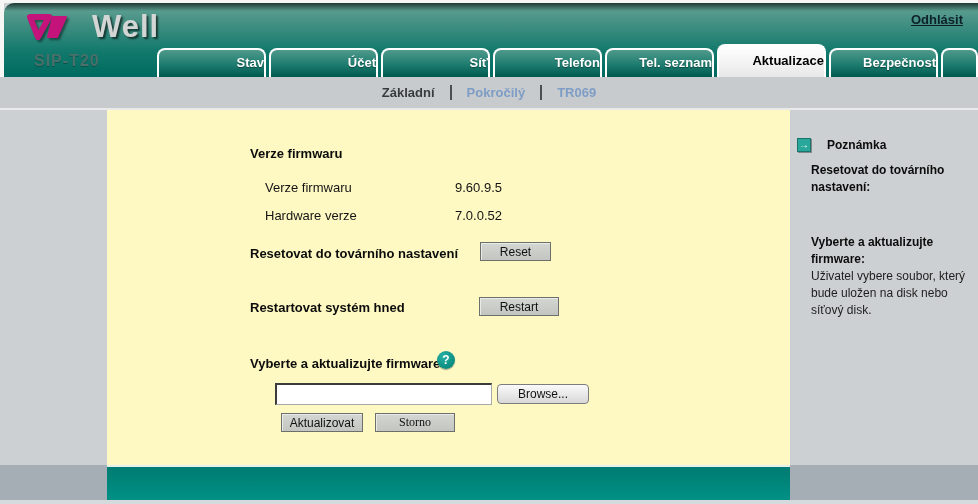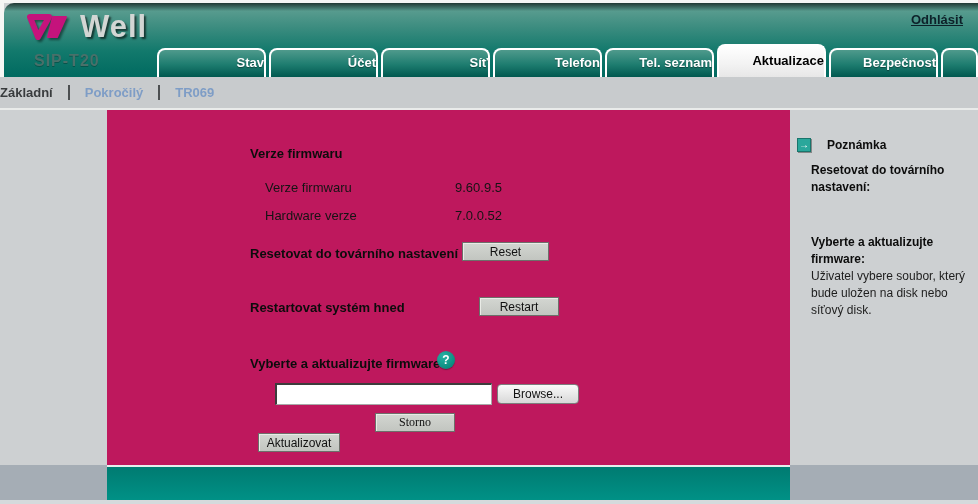--- a/index.html
+++ b/index.html
@@ -12,21 +12,21 @@
   .top-strip { position:absolute; top:0; left:0; width:100%; height:3px; background:#f6f6f4; }
   .left-sliver { position:absolute; top:0; left:0; width:4px; height:77px; background:#f6f6f4; z-index:6; }
   .header {
     position:absolute; top:3px; left:4px; right:0; height:74px;
     border-radius:10px 0 0 0;
     background:linear-gradient(180deg,#213833 0%,#579b8e 11%,#3d8d80 32%,#12796c 65%,#006a60 100%);
   }
   .logo { position:absolute; left:22px; top:6px; display:flex; align-items:center; }
   .logo svg { filter:drop-shadow(2px 2px 1px rgba(0,0,0,.45)); }
   .logo-text {
-    font-size:31px; font-weight:bold; color:#d3d6d4; margin-left:10px; letter-spacing:1px;
+    font-size:31px; font-weight:bold; color:#d3d6d4; margin-left:22px; letter-spacing:1px;
     text-shadow:2px 2px 2px rgba(0,0,0,.6);
   }
   .model {
     position:absolute; left:30px; top:49px; font-size:16px; font-weight:bold;
     color:#49706a; letter-spacing:1px; text-shadow:0 1px 0 rgba(0,0,0,.25);
   }
   .logout {
     position:absolute; right:15px; top:9px; font-size:13px; font-weight:bold;
     color:#0d2129; text-decoration:underline; cursor:pointer;
   }
@@ -39,27 +39,27 @@
     cursor:pointer; text-shadow:0 1px 1px rgba(0,0,0,.4);
   }
   .tab.active {
     height:33px; background:linear-gradient(180deg,#ffffff 0%,#f2f2f2 60%,#e7e7e7 100%);
     color:#000; line-height:30px; text-shadow:none;
   }
   .tab.fragment { width:37px; }
   
   .subnav {
     position:absolute; top:77px; left:0; width:100%; height:33px; background:#c8cbcd;
-    border-bottom:2px solid #e9ebea; display:flex; align-items:center; gap:15px;
+    border-bottom:2px solid #e9ebea; display:flex; align-items:center; justify-content:center; gap:15px;
   }
   .subnav-item { font-size:13px; font-weight:bold; color:#393c3e; }
   .subnav-link { font-size:13px; font-weight:bold; color:#7e9dc6; cursor:pointer; text-decoration:none; }
   .subnav-sep { width:2px; height:15px; background:#4c4f51; }
   
-  .panel { position:absolute; left:107px; top:110px; width:683px; height:357px; background:#be185d; }
+  .panel { position:absolute; left:107px; top:110px; width:683px; height:357px; background:#fef9c3; }
   .panel .abs { position:absolute; }
   .h-label { font-size:13px; font-weight:bold; color:#0c0c0c; }
   .r-label { font-size:13px; color:#141414; }
   .r-value { font-size:13px; color:#141414; }
   .gray-btn {
     background:linear-gradient(180deg,#d3d6d1 0%,#c2c5c0 100%);
     border:1px solid #6d6f6a; box-shadow:inset 1px 1px 0 #e9ebe6;
     font-family:"Liberation Sans",sans-serif; font-size:12px; color:#111;
     cursor:pointer; text-align:center;
   }
@@ -146,32 +146,32 @@
   <div class="panel">
     <div class="abs h-label" style="left:143px; top:36px;">Verze firmwaru</div>
 
     <div class="abs r-label" style="left:158px; top:70px;">Verze firmwaru</div>
     <div class="abs r-value" style="left:348px; top:70px;">9.60.9.5</div>
 
     <div class="abs r-label" style="left:158px; top:98px;">Hardware verze</div>
     <div class="abs r-value" style="left:348px; top:98px;">7.0.0.52</div>
 
     <div class="abs h-label" style="left:143px; top:136px;">Resetovat do továrního nastavení</div>
-    <button class="abs gray-btn" style="left:355px; top:132px; width:87px; height:19px;">Reset</button>
+    <button class="abs gray-btn" style="left:373px; top:132px; width:71px; height:19px;">Reset</button>
 
     <div class="abs h-label" style="left:143px; top:190px;">Restartovat systém hned</div>
     <button class="abs gray-btn" style="left:372px; top:187px; width:80px; height:19px;">Restart</button>
 
     <div class="abs h-label" style="left:143px; top:246px;">Vyberte a aktualizujte firmware</div>
     <span class="abs help-icon" style="left:330px; top:241px;">?</span>
 
     <input type="text" class="abs file-input" style="left: 168px; top: 273px;" value="">
-    <button class="abs browse-btn" style="left:390px; top:274px; width:82px; height:20px;">Browse...</button>
+    <button class="abs browse-btn" style="left:390px; top:274px; width:92px; height:20px;">Browse...</button>
 
-    <button class="abs gray-btn" style="left:151px; top:303px; width:82px; height:19px;margin-top:20px;">Aktualizovat</button>
+    <button class="abs gray-btn" style="left:174px; top:303px; width:82px; height:19px;">Aktualizovat</button>
     <button class="abs gray-btn" style="left:268px; top:303px; width:80px; height:19px;font-family:Liberation Serif, serif;">Storno</button>
   </div>
 
   <div class="sidebar">
     <div class="note-header">
       <span class="note-icon">→</span>
       <span class="note-title">Poznámka</span>
     </div>
     <div class="notes">
       <div class="note-block">

